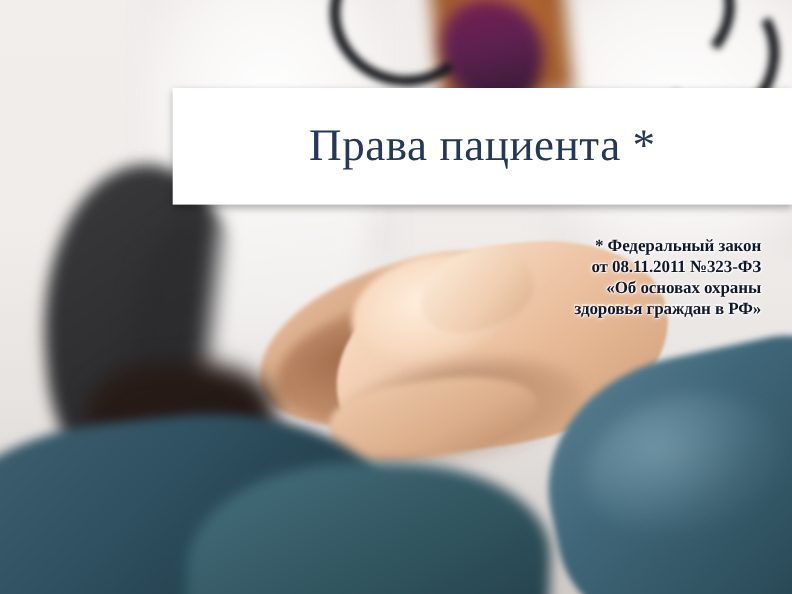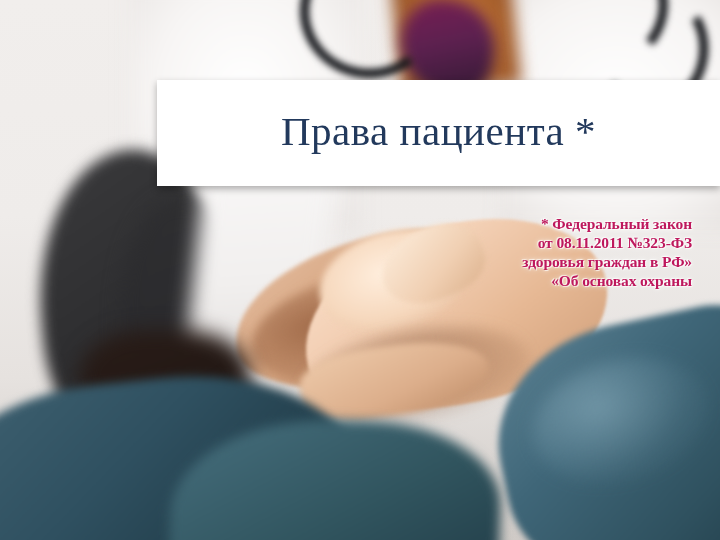--- a/index.html
+++ b/index.html
@@ -276,21 +276,21 @@
     box-sizing: border-box;
   }
 
   
   .footnote {
     position: absolute;
     right: 28px;
     top: 214px;
     width: 360px;
     text-align: right;
-    color: #be185d;
+    color: #0f172a;
     font-family: "Liberation Serif", "DejaVu Serif", serif;
     font-size: 15.5px;
     font-weight: bold;
     line-height: 19px;
     letter-spacing: -0.1px;
     text-shadow:
       0 0 3px rgba(255,255,255,0.95),
       0 0 6px rgba(255,255,255,0.85),
       1px 1px 0 rgba(255,255,255,0.6),
       -1px -1px 0 rgba(255,255,255,0.6);
@@ -335,17 +335,17 @@
     <div class="sleeve-left2"></div>
   </div>
 
   <div class="title-band">
     <div class="title-text">Права пациента *</div>
   </div>
 
   <div class="footnote">
     <div>* Федеральный закон</div>
     <div>от 08.11.2011 №323-ФЗ</div>
+    <div>«Об основах охраны</div>
     <div>здоровья граждан в РФ»</div>
-    <div>«Об основах охраны</div>
   </div>
 
 </div>
 
 </body></html>

